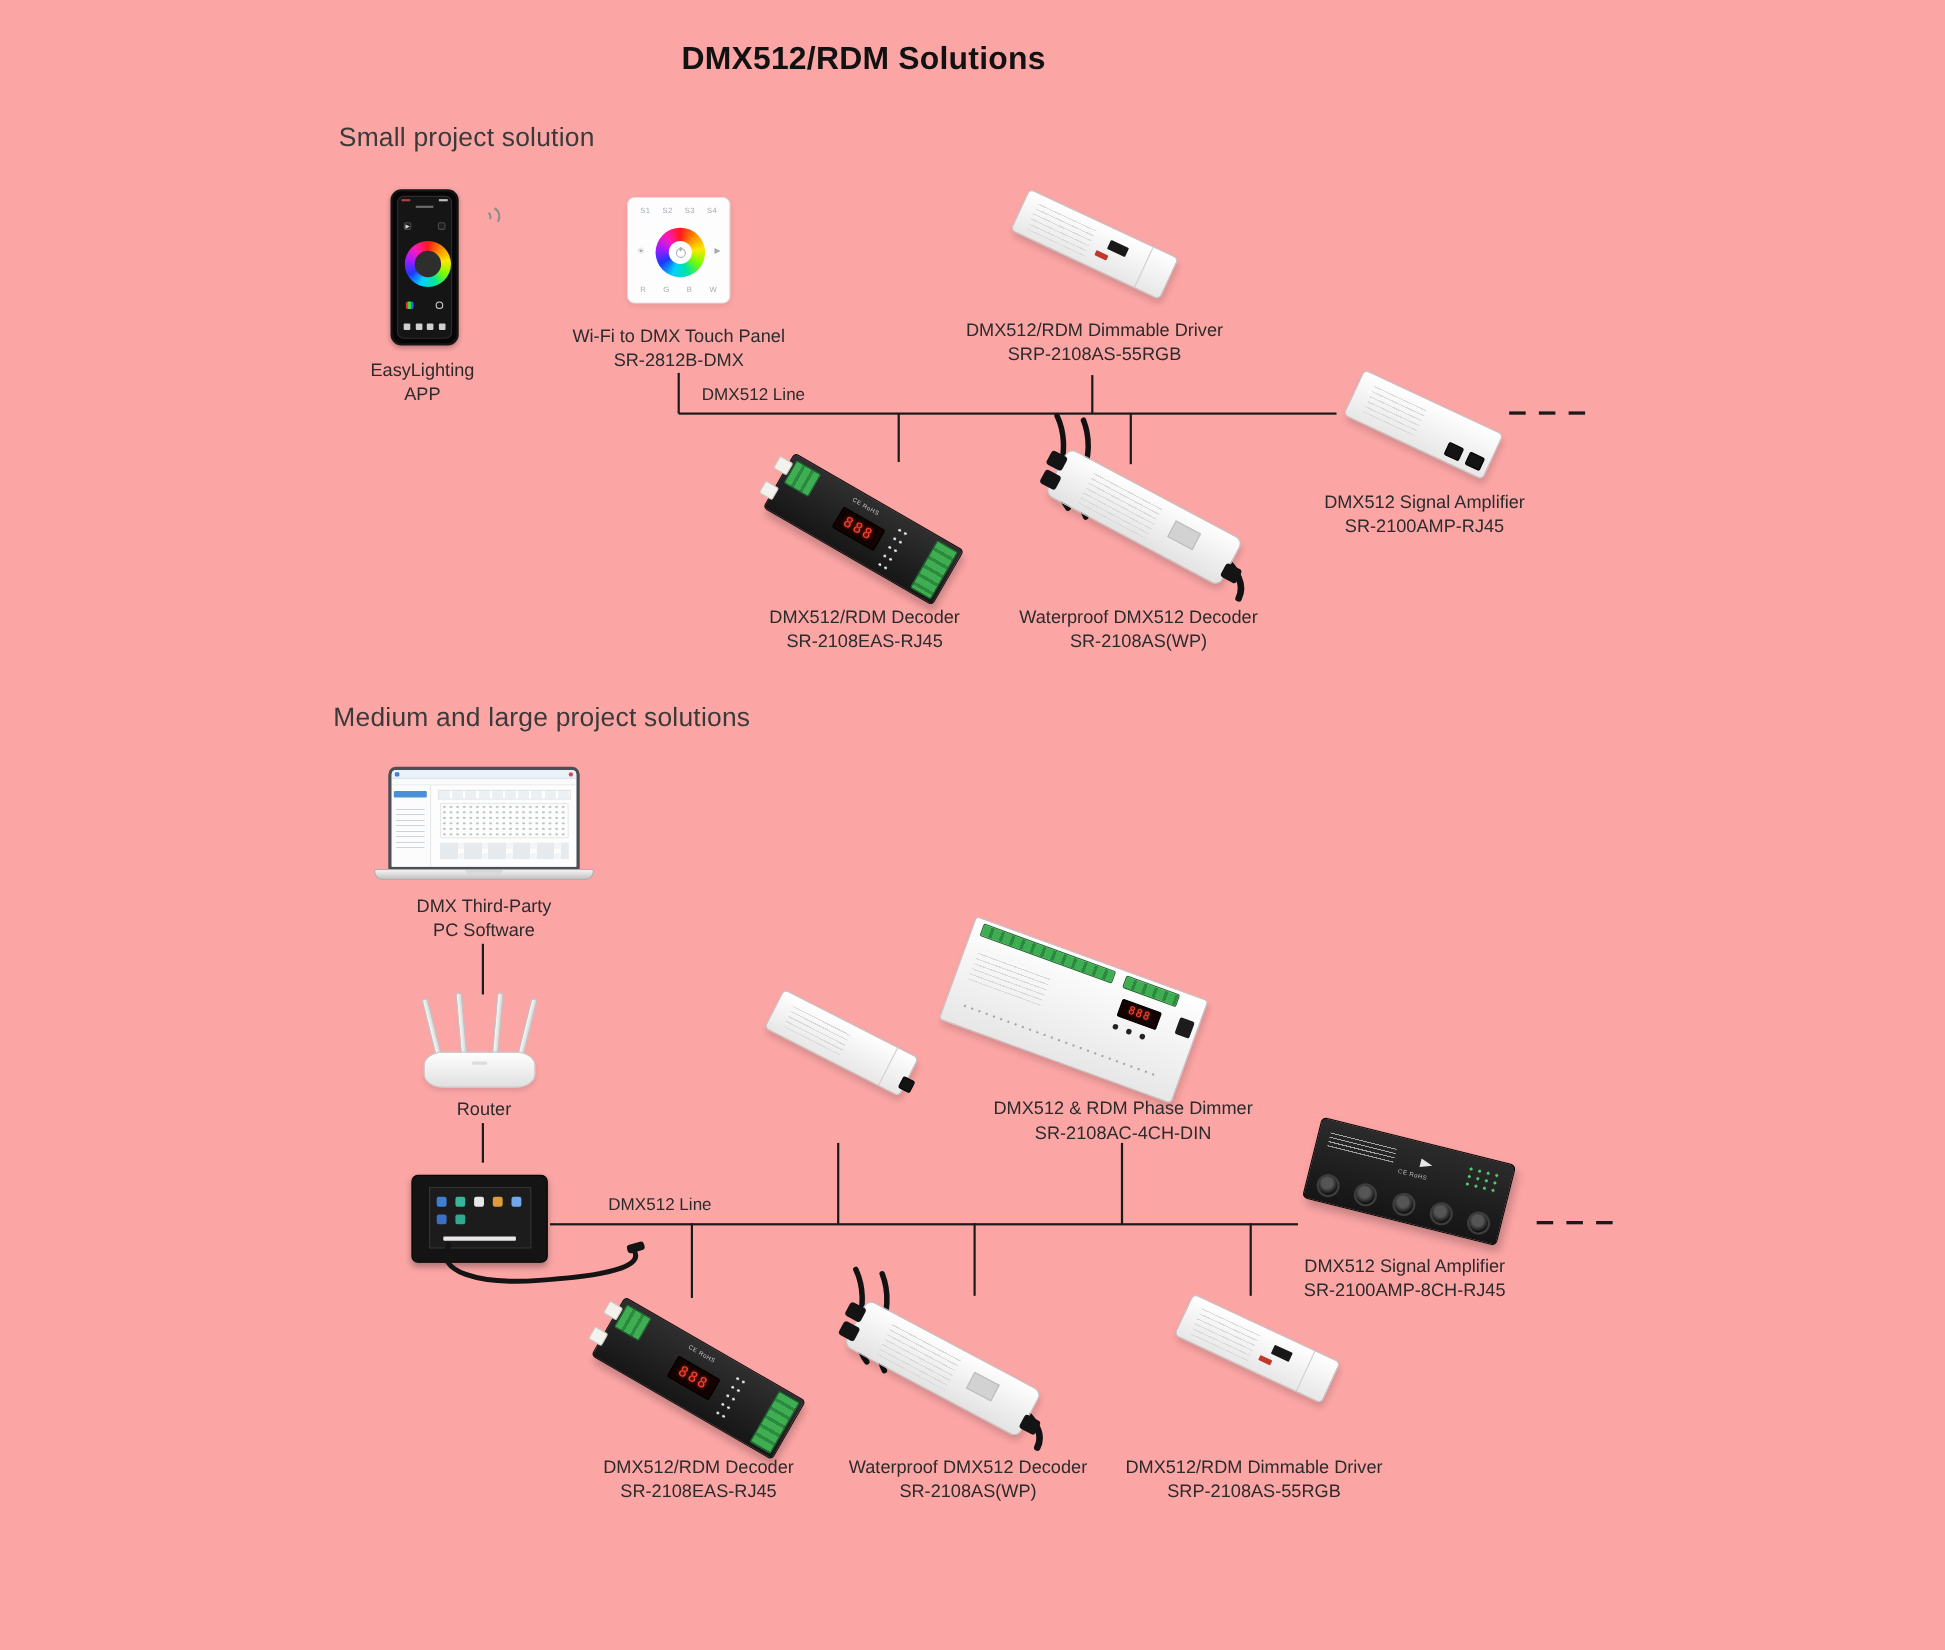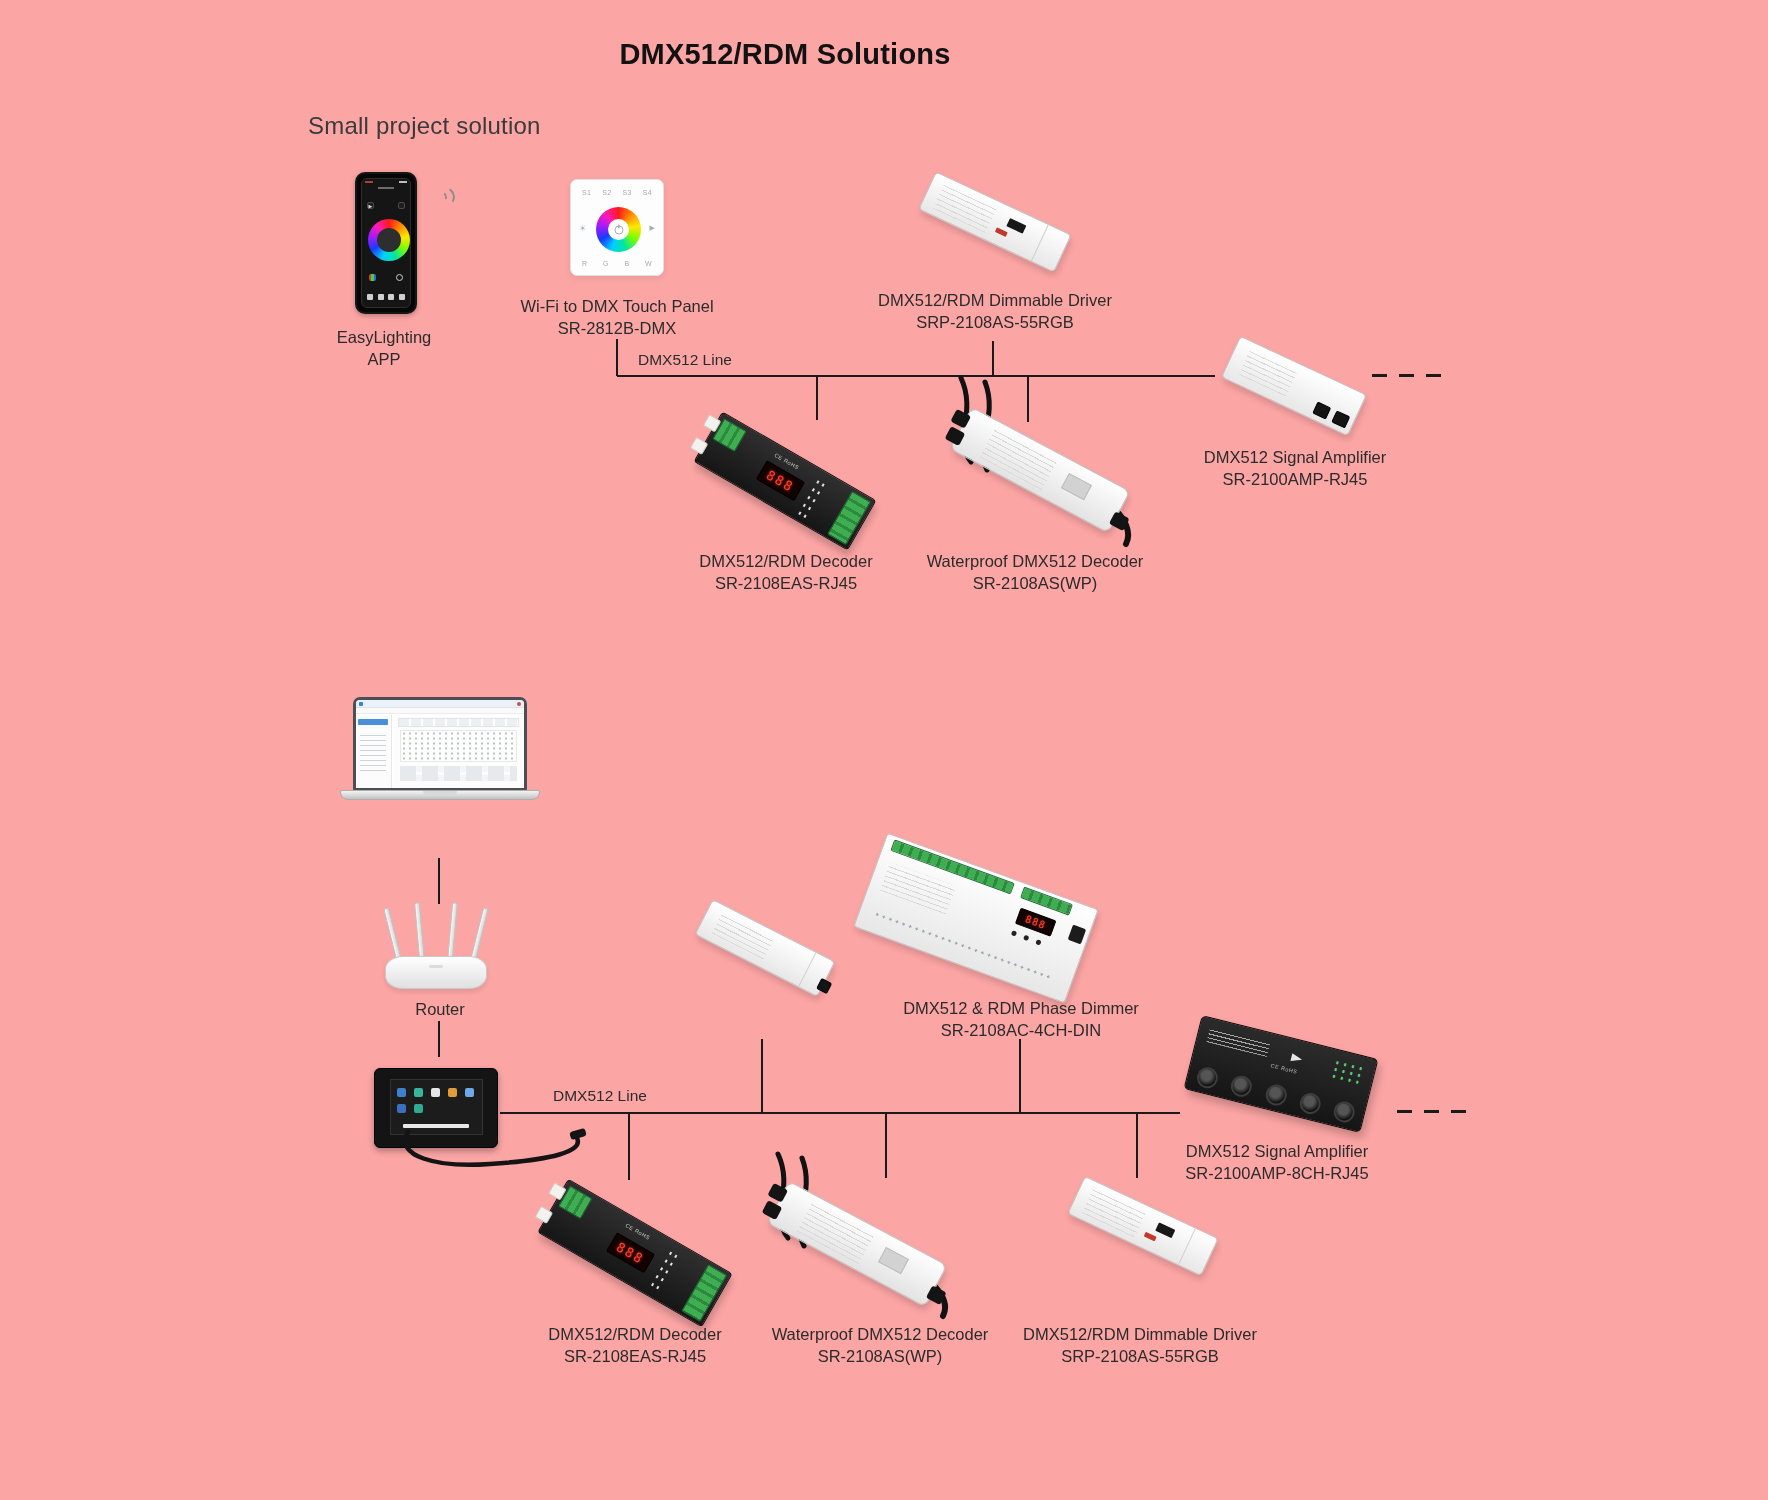--- a/index.html
+++ b/index.html
@@ -238,20 +238,21 @@
   </div>
   <div class="devlabel" style="left:661px;top:550px;width:250px">
     <div>DMX512/RDM Decoder</div>
     <div>SR-2108EAS-RJ45</div>
   </div>
   <div class="devlabel" style="left:910px;top:550px;width:250px">
     <div>Waterproof DMX512 Decoder</div>
     <div>SR-2108AS(WP)</div>
   </div>
 
+  <div class="sech" style="left:303px;top:639px">Medium and large project solutions</div>
 
   <div class="dev" style="left:340px;top:697px;width:200px;height:104px">
     <div class="lscr">
       <div class="ltit">
           <i class="ldot b"></i>
           <i class="ldot r"></i>
         </div>
       <div class="lmenu"></div>
       <div class="lside">
           <i class="lsel"></i>
@@ -377,20 +378,24 @@
 
   <div class="dev" style="left:1063px;top:1178px;width:160px;height:95px">
     <div class="wbody" style="width:148px;height:42px;transform:translate(-50%,-50%) rotate(25deg)">
       <div class="wlines" style="left:12px;top:8px;width:58px;height:26px"></div>
       <div class="wdisp" style="left:86px;top:10px;width:18px;height:9px"></div>
       <div class="wred" style="left:78px;top:24px;width:12px;height:5px"></div>
       <div class="wcapline" style="right:24px"></div>
     </div>
   </div>
 
+  <div class="devlabel" style="left:315px;top:813px;width:250px">
+    <div>DMX Third-Party</div>
+    <div>PC Software</div>
+  </div>
   <div class="devlabel" style="left:365px;top:998px;width:150px">
     <div>Router</div>
   </div>
   <div class="devlabel" style="left:886px;top:997px;width:270px">
     <div>DMX512 &amp; RDM Phase Dimmer</div>
     <div>SR-2108AC-4CH-DIN</div>
   </div>
   <div class="devlabel" style="left:1152px;top:1140px;width:250px">
     <div>DMX512 Signal Amplifier</div>
     <div>SR-2100AMP-8CH-RJ45</div>

